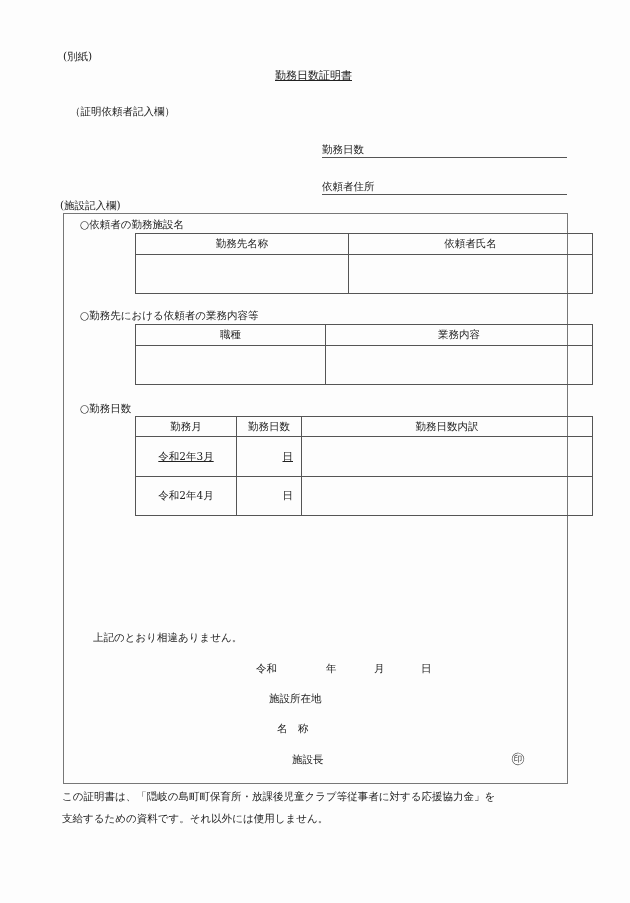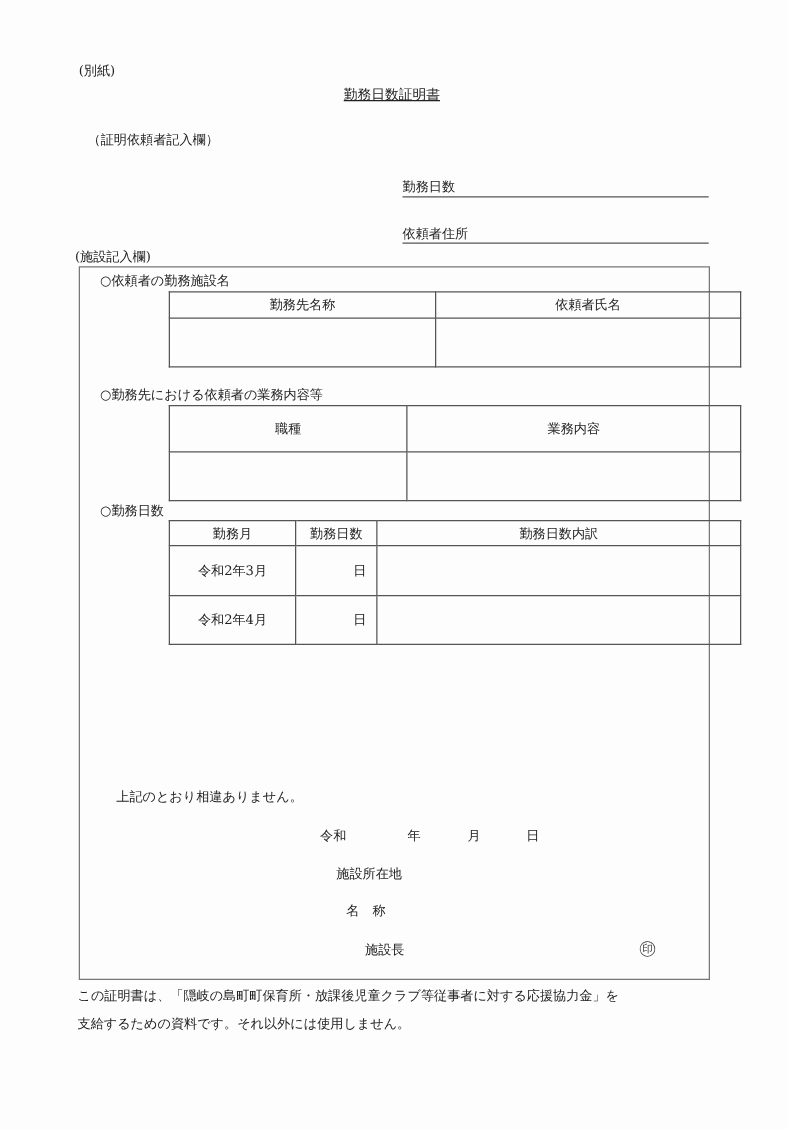--- a/index.html
+++ b/index.html
@@ -78,21 +78,21 @@
 </tbody>
   </table>
 
 <div class="abs" style="left:80px; top:309px;">○勤務先における依頼者の業務内容等</div>
 <table class="grid" style="left:87px; top:324px; width:457px;">
   <colgroup>
       <col style="width:190px">
       <col style="width:267px">
     </colgroup>
   <tbody>
-      <tr style="height:37px;">
+      <tr style="height:21px;">
     <th>職種</th>
     <th>業務内容</th>
   </tr>
   <tr style="height:39px;">
     <td></td>
     <td></td>
   </tr>
 </tbody>
   </table>
 
@@ -102,21 +102,21 @@
       <col style="width:101px">
       <col style="width:65px">
       <col style="width:291px">
     </colgroup>
   <tbody>
       <tr style="height:20px;">
     <th>勤務月</th>
     <th>勤務日数</th>
     <th>勤務日数内訳</th>
   </tr>
-  <tr style="height:40px;">
+  <tr style="height:40px;text-decoration:underline;">
     <td class="center">令和2年3月</td>
     <td class="right">日</td>
     <td></td>
   </tr>
   <tr style="height:39px;">
     <td class="center">令和2年4月</td>
     <td class="right">日</td>
     <td></td>
   </tr>
 </tbody>

